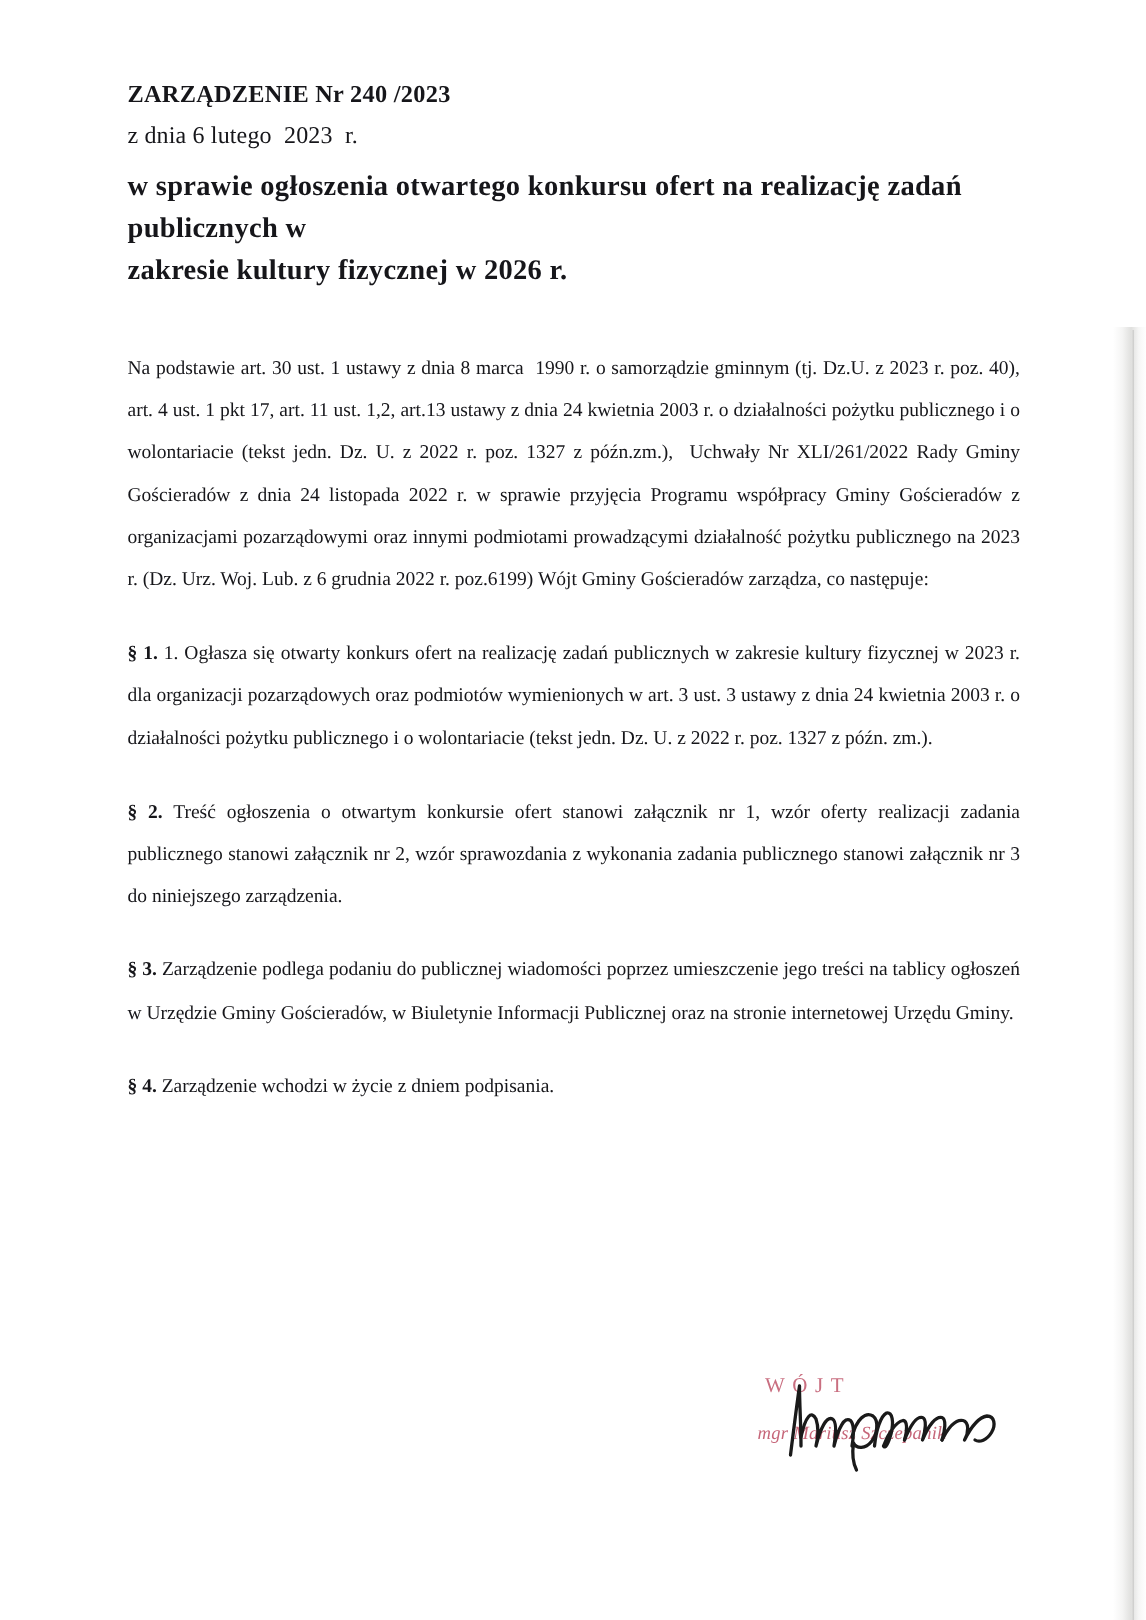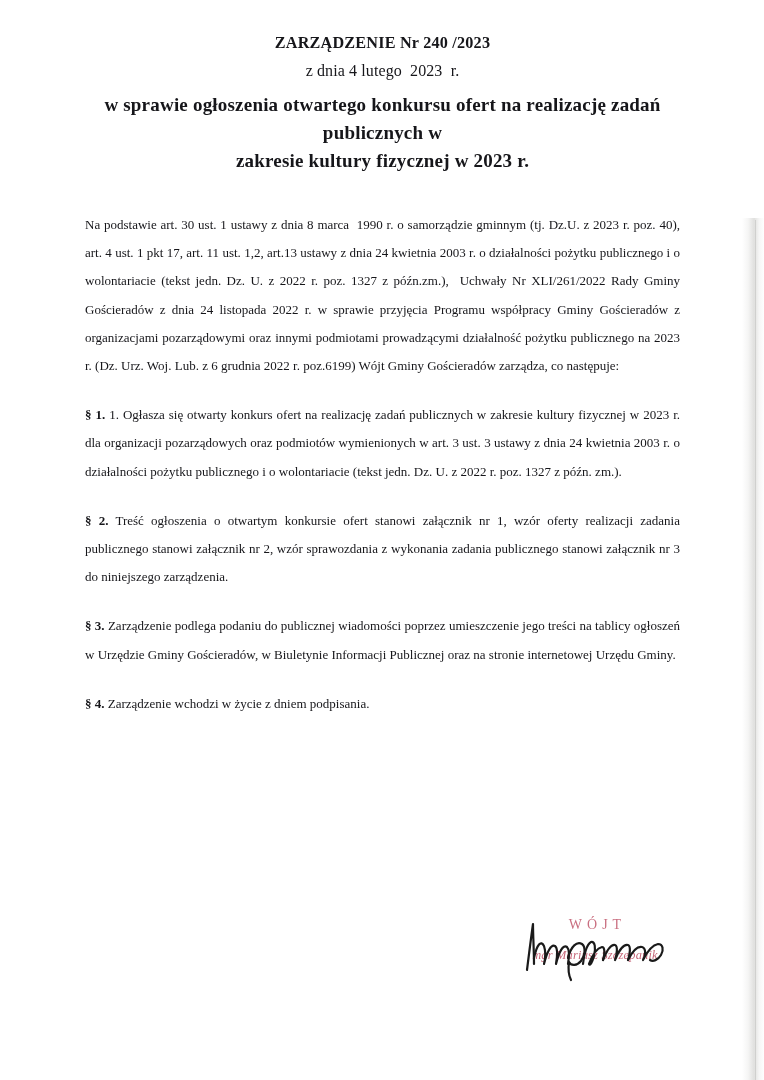--- a/index.html
+++ b/index.html
@@ -52,22 +52,22 @@
 
   .content {
     position: absolute;
     left: 85px;
     top: 0;
     width: 595px;
   }
 
   
   .title-block {
-    padding-top: 30px;
-    text-align: center;
+    padding-top: 50px;
+    text-align: left;
   }
   .title-line {
     font-weight: bold;
     font-size: 16.2px;
     line-height: 27px;
     letter-spacing: 0.2px;
     white-space: pre-wrap;
   }
   .title-line.regular {
     font-weight: normal;
@@ -109,21 +109,20 @@
     left: 505px;
     top: 916px;
     width: 180px;
     height: 76px;
   }
   .stamp {
     position: absolute;
     left: 0;
     top: 0;
     width: 180px;
-    text-align: center;
     color: #c0566b;
     font-family: "Liberation Serif", "DejaVu Serif", serif;
   }
   .stamp-title {
     font-size: 14px;
     letter-spacing: 5px;
     font-weight: normal;
     line-height: 18px;
     padding-left: 5px;
     opacity: 0.85;
@@ -150,24 +149,24 @@
 
 <div class="page">
 
   <div class="scan-edge"></div>
   <div class="scan-edge-line"></div>
 
   <div class="content">
 
     <div class="title-block">
       <div class="title-line">ZARZĄDZENIE Nr 240 /2023</div>
-      <div class="title-line regular">z dnia 4 lutego  2023  r.</div>
+      <div class="title-line regular">z dnia 6 lutego  2023  r.</div>
       <div class="title-gap"></div>
       <div class="title-line subject">w sprawie ogłoszenia otwartego konkursu ofert na realizację zadań publicznych w</div>
-      <div class="title-line subject">zakresie kultury fizycznej w 2023 r.</div>
+      <div class="title-line subject">zakresie kultury fizycznej w 2026 r.</div>
     </div>
 
     <div class="body-block">
 
       <p class="para">Na podstawie art. 30 ust. 1 ustawy z dnia 8 marca  1990 r. o samorządzie gminnym (tj. Dz.U. z 2023 r. poz. 40), art. 4 ust. 1 pkt 17, art. 11 ust. 1,2, art.13 ustawy z dnia 24 kwietnia 2003 r. o działalności pożytku publicznego i o wolontariacie (tekst jedn. Dz. U. z 2022 r. poz. 1327 z późn.zm.),  Uchwały Nr XLI/261/2022 Rady Gminy Gościeradów z dnia 24 listopada 2022 r. w sprawie przyjęcia Programu współpracy Gminy Gościeradów z organizacjami pozarządowymi oraz innymi podmiotami prowadzącymi działalność pożytku publicznego na 2023 r. (Dz. Urz. Woj. Lub. z 6 grudnia 2022 r. poz.6199) Wójt Gminy Gościeradów zarządza, co następuje:</p>
 
       <p class="para"><span class="sect">§ 1.</span><span> 1. Ogłasza się otwarty konkurs ofert na realizację zadań publicznych w zakresie kultury fizycznej w 2023 r.  dla organizacji pozarządowych oraz podmiotów wymienionych w art. 3 ust. 3 ustawy z dnia 24 kwietnia 2003 r. o działalności pożytku publicznego i o wolontariacie (tekst jedn. Dz. U. z 2022 r. poz. 1327 z późn. zm.).</span></p>
 
 
       <p class="para"><span class="sect">§ 2.</span><span> Treść ogłoszenia o otwartym konkursie ofert stanowi załącznik nr 1, wzór oferty realizacji zadania publicznego stanowi załącznik nr 2, wzór sprawozdania z wykonania zadania publicznego stanowi załącznik nr 3 do niniejszego zarządzenia.</span></p>

